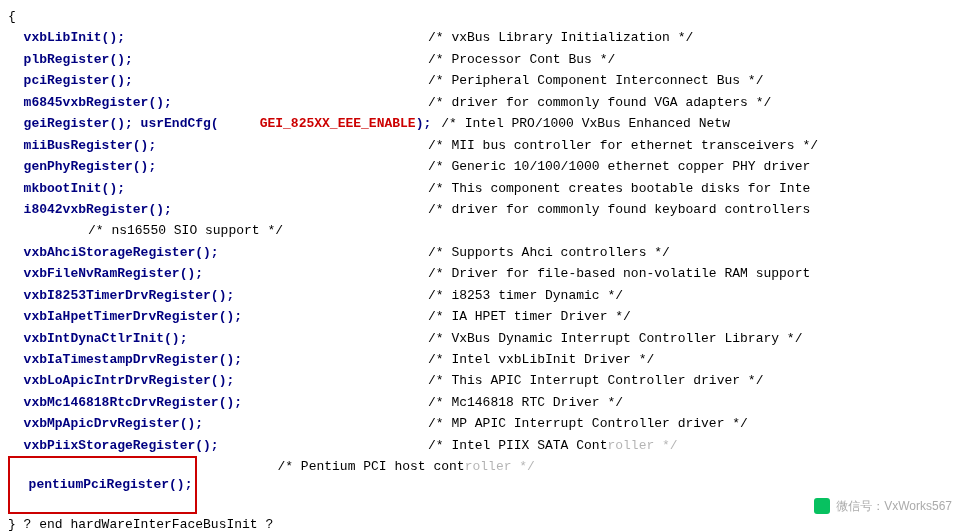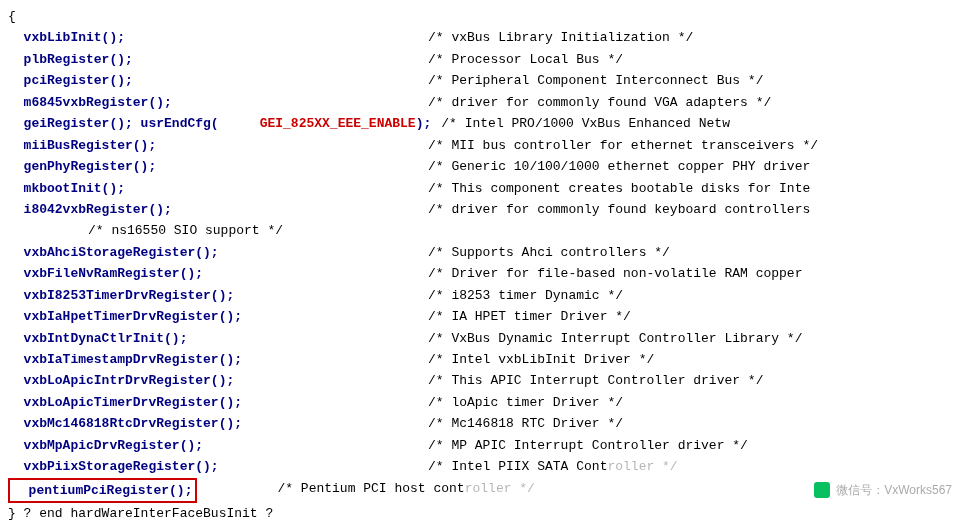--- a/index.html
+++ b/index.html
@@ -44,21 +44,21 @@
       color: #000000;
     }
 
     .brace-line {
       color: #000000;
       font-weight: normal;
     }
 
     .watermark {
       position: absolute;
-      bottom: 32px;
+      bottom: 16px;
       right: 10px;
       color: rgba(100,100,100,0.55);
       font-size: 12px;
       font-family: Arial, sans-serif;
       pointer-events: none;
       margin-top: 20px;
     }
   </style>
 </head>
 <body>
@@ -71,21 +71,21 @@
 
   <div class="code-line">
     <span class="code-left">&nbsp;&nbsp;vxbLibInit();</span>
     <span style="display:inline-block;min-width:80px"></span>
     <span class="code-comment">/* vxBus Library Initialization */</span>
   </div>
 
   <div class="code-line">
     <span class="code-left">&nbsp;&nbsp;plbRegister();</span>
     <span style="display:inline-block;min-width:80px"></span>
-    <span class="code-comment">/* Processor Local Bus */</span>
+    <span class="code-comment">/* Processor Cont Bus */</span>
   </div>
 
   <div class="code-line">
     <span class="code-left">&nbsp;&nbsp;pciRegister();</span>
     <span style="display:inline-block;min-width:80px"></span>
     <span class="code-comment">/* Peripheral Component Interconnect Bus */</span>
   </div>
 
   <div class="code-line">
     <span class="code-left">&nbsp;&nbsp;m6845vxbRegister();</span>
@@ -130,21 +130,21 @@
 
   <div class="code-line">
     <span class="code-left">&nbsp;&nbsp;vxbAhciStorageRegister();</span>
     <span style="display:inline-block;min-width:80px"></span>
     <span class="code-comment">/* Supports Ahci controllers */</span>
   </div>
 
   <div class="code-line">
     <span class="code-left">&nbsp;&nbsp;vxbFileNvRamRegister();</span>
     <span style="display:inline-block;min-width:80px"></span>
-    <span class="code-comment">/* Driver for file-based non-volatile RAM copper</span>
+    <span class="code-comment">/* Driver for file-based non-volatile RAM support</span>
   </div>
 
   <div class="code-line">
     <span class="code-left">&nbsp;&nbsp;vxbI8253TimerDrvRegister();</span>
     <span style="display:inline-block;min-width:80px"></span>
     <span class="code-comment">/* i8253 timer Dynamic */</span>
   </div>
 
   <div class="code-line">
     <span class="code-left">&nbsp;&nbsp;vxbIaHpetTimerDrvRegister();</span>
@@ -164,46 +164,41 @@
     <span class="code-comment">/* Intel vxbLibInit Driver */</span>
   </div>
 
 
   <div class="code-line">
     <span class="code-left">&nbsp;&nbsp;vxbLoApicIntrDrvRegister();</span>
     <span style="display:inline-block;min-width:80px"></span>
     <span class="code-comment">/* This APIC Interrupt Controller driver */</span>
   </div>
 
-  <div class="code-line">
-    <span class="code-left">&nbsp;&nbsp;vxbLoApicTimerDrvRegister();</span>
-    <span style="display:inline-block;min-width:80px"></span>
-    <span class="code-comment">/* loApic timer Driver */</span>
-  </div>
 
   <div class="code-line">
     <span class="code-left">&nbsp;&nbsp;vxbMc146818RtcDrvRegister();</span>
     <span style="display:inline-block;min-width:80px"></span>
     <span class="code-comment">/* Mc146818 RTC Driver */</span>
   </div>
 
   <div class="code-line">
     <span class="code-left">&nbsp;&nbsp;vxbMpApicDrvRegister();</span>
     <span style="display:inline-block;min-width:80px"></span>
     <span class="code-comment">/* MP APIC Interrupt Controller driver */</span>
   </div>
 
   <div class="code-line">
     <span class="code-left">&nbsp;&nbsp;vxbPiixStorageRegister();</span>
     <span style="display:inline-block;min-width:80px"></span>
     <span class="code-comment">/* Intel PIIX SATA Cont<span style="color:rgba(0,0,0,0.3)">roller */</span></span>
   </div>
 
   <div class="code-line">
-    <span style="display:inline-block;border:2px solid #cc0000;padding:0 3px;color:#000080;font-weight:bold;">&nbsp;&nbsp;pentiumPciRegister();</span>
+    <span style="display:inline-block;border:2px solid #cc0000;padding:16px 3px;color:#000080;font-weight:bold;">&nbsp;&nbsp;pentiumPciRegister();</span>
     <span style="display:inline-block;min-width:80px"></span>
     <span class="code-comment">/* Pentium PCI host cont<span style="color:rgba(0,0,0,0.3)">roller */</span></span>
   </div>
 
   <div class="code-line">
     <span class="brace-line">} ? end hardWareInterFaceBusInit ?</span>
   </div>
 
   <div class="watermark">
     <span style="display:inline-block;width:16px;height:16px;background:#07c160;border-radius:3px;vertical-align:middle;margin-right:3px;position:relative;top:-1px;"></span>

